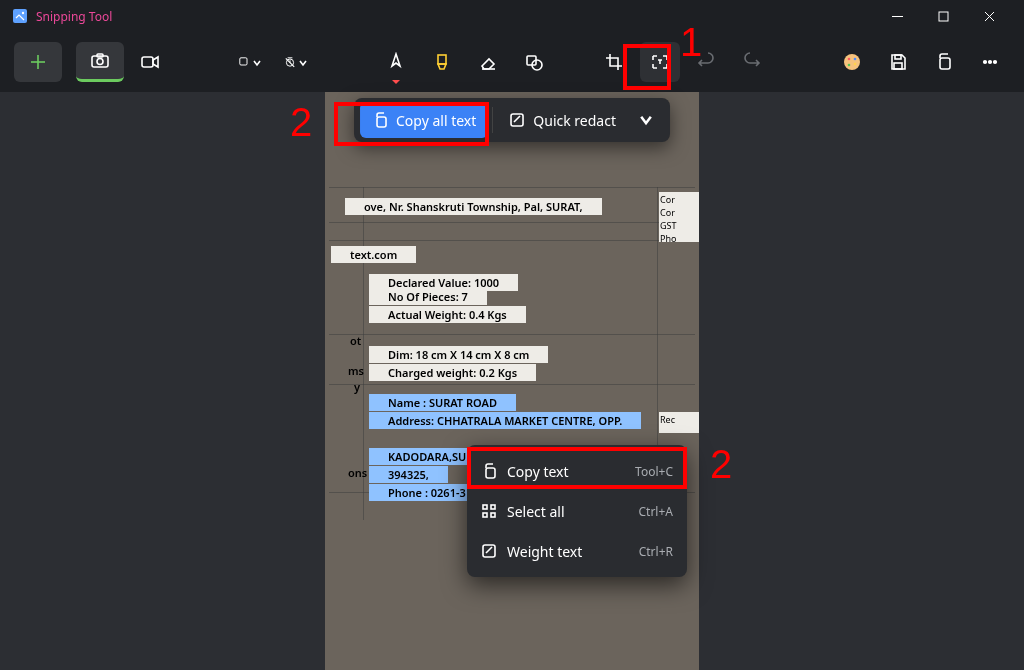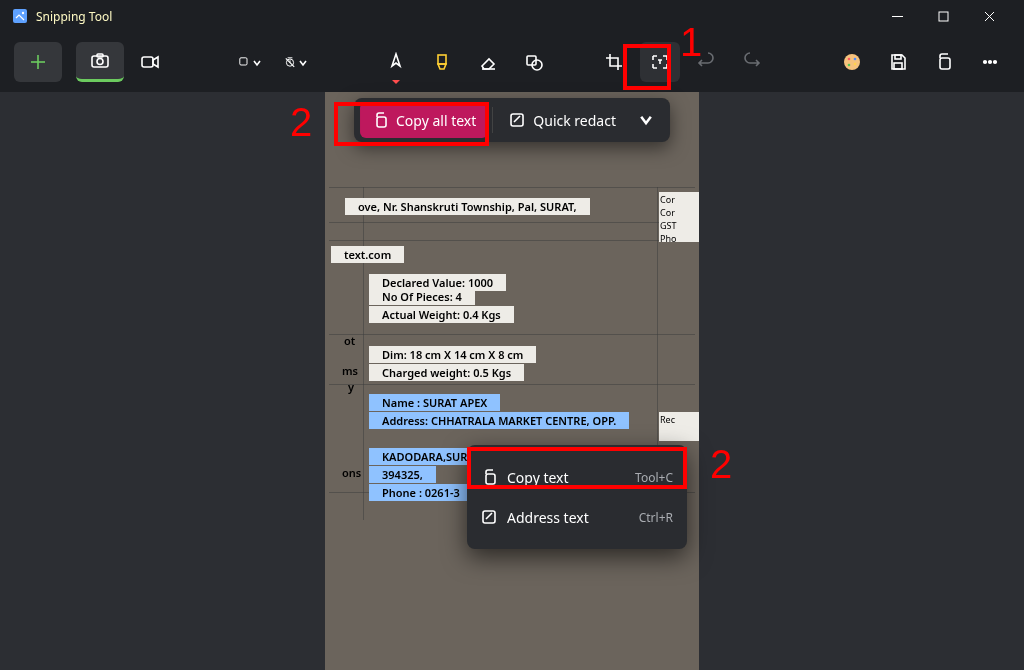--- a/index.html
+++ b/index.html
@@ -1,21 +1,21 @@
 <!DOCTYPE html>
 <html><head>
 <meta charset="utf-8">
 <style>
   * { box-sizing: border-box; margin: 0; padding: 0; font-family: "Segoe UI", system-ui, sans-serif; }
   body { width: 1024px; height: 670px; background: #1d1f23; color: #fff; overflow: hidden; position: relative; }
 
   
   .titlebar { height: 32px; display: flex; align-items: center; padding: 0 12px; background: #1d1f23; }
   .titlebar .appicon { width: 16px; height: 16px; margin-right: 8px; }
-  .titlebar .title   { font-size: 12px; color: #fef9c3; }
+  .titlebar .title   { font-size: 12px; color: #ec4899; }
   .winbtns { margin-left: auto; display: flex; }
   .winbtns .btn { width: 46px; height: 32px; display:flex;align-items:center;justify-content:center; }
   .winbtns svg { width: 11px; height: 11px; stroke:#fff; stroke-width:1; fill:none; }
 
   
   .toolbar { height: 60px; display:flex; align-items:center; padding: 0 14px; gap:6px; background:#1d1f23; }
   .tbtn { height:40px; min-width:40px; border-radius:6px; display:flex; align-items:center; justify-content:center; background:transparent; padding:0 8px; }
   .tbtn.primary { background:#35373b; min-width:48px; }
   .tbtn.camera  { background:#35373b; min-width:48px; border-bottom:3px solid #6ccb5f; }
   .tbtn svg { width:20px; height:20px; stroke:#fff; stroke-width:1.6; fill:none; }
@@ -32,28 +32,28 @@
   .paint-icon circle:nth-child(1){fill:#f6c27d;stroke:none}
   .paint-icon circle.d{stroke:none}
   .tbtn.textact { background:#2e3034; }
 
   
   .stage { position:absolute; top:92px; left:0; right:0; bottom:0; display:flex; justify-content:center; background:#2c2e33;}
   .paper { position:relative; width:374px; height:100%; background:#6b645c; }
   .actionbar { position:absolute; top:6px; left:50%; transform:translateX(-50%); background:#2a2c30; border-radius:8px; display:flex; height:44px; align-items:center; padding:0 6px; box-shadow:0 6px 18px rgba(0,0,0,.5); }
   .abtn { height:36px; border-radius:6px; display:flex; align-items:center; gap:8px; padding:0 12px; color:#fff; font-size:14px;}
   .abtn svg { width:16px;height:16px; stroke:#fff; stroke-width:1.6; fill:none;}
-  .abtn.copyall { background:#be185d;justify-content:space-between; }
+  .abtn.copyall { background:#3b82f6;justify-content:space-between; }
   .abtn.onlyicon { padding:0 10px; min-width:36px; justify-content:center;}
 
-  .label-row { position:absolute; background:#eeece7; color:#000; font-size:11px; font-weight:600; padding:1px 13px; white-space:nowrap;}
+  .label-row { position:absolute; background:#eeece7; color:#000; font-size:11px; font-weight:600; padding:1px 19px; white-space:nowrap;}
   .sel { background:#8fc2ff; }
 
   
-  .ctxmenu { position:absolute; width:220px; background:#2a2c30; border-radius:8px; box-shadow:0 8px 24px rgba(0,0,0,.6); padding:12px 0;}
+  .ctxmenu { position:absolute; width:220px; background:#2a2c30; border-radius:8px; box-shadow:0 8px 24px rgba(0,0,0,.6); padding:6px 0;}
   .ctxrow { height:40px; display:flex; align-items:center; gap:10px; padding:0 14px; color:#fff; font-size:14px;}
   .ctxrow .short{ margin-left:auto; color:#a9acb1; font-size:12px;}
   .ctxrow svg { width:16px;height:16px;stroke:#fff; stroke-width:1.6; fill:none;}
 
   
   .hlbox { position:absolute; border:4px solid #ff0000; pointer-events:none; }
   .rednum { position:absolute; color:#ff0000; font-size:40px; font-weight:500; font-family:"Segoe UI",sans-serif;  }
 
   
   .hline{position:absolute;left:4px;right:4px;height:1px;background:#3c3c3c;opacity:.5}
@@ -221,35 +221,35 @@
     <div class="hline" style="top:400px"></div>
     <div class="vline" style="left:38px"></div>
     <div class="vline" style="left:332px"></div>
 
     <div class="label-row" style="top:106px;left:20px">ove, Nr. Shanskruti Township, Pal, SURAT,</div>
     <div class="sideblock" style="top:100px;height:50px">
       <span>Cor</span><br><span>Cor</span><br><span>GST</span><br><span>Pho</span>
     </div>
     <div class="label-row" style="top:154px;left:6px">text.com</div>
     <div class="label-row" style="top:182px;left:44px">Declared Value: 1000</div>
-    <div class="label-row" style="top:196px;left:44px">No Of Pieces: 4</div>
+    <div class="label-row" style="top:196px;left:44px">No Of Pieces: 7</div>
     <div class="label-row" style="top:214px;left:44px">Actual Weight: 0.4 Kgs</div>
     <div class="label-row" style="top:240px;left:6px;background:transparent">ot</div>
     <div class="label-row" style="top:254px;left:44px">Dim: 18 cm X 14 cm X 8 cm</div>
-    <div class="label-row" style="top:272px;left:44px">Charged weight: 0.5 Kgs</div>
+    <div class="label-row" style="top:272px;left:44px">Charged weight: 0.2 Kgs</div>
     <div class="label-row" style="top:270px;left:4px;background:transparent">ms</div>
     <div class="label-row" style="top:286px;left:10px;background:transparent">y</div>
 
-    <div class="label-row sel" style="top:302px;left:44px">Name : SURAT APEX</div>
+    <div class="label-row sel" style="top:302px;left:44px">Name : SURAT ROAD</div>
     <div class="label-row sel" style="top:320px;left:44px">Address: CHHATRALA MARKET CENTRE, OPP.</div>
     <div class="label-row sel" style="top:356px;left:44px">KADODARA,SUR</div>
     <div class="label-row sel" style="top:374px;left:44px">394325,</div>
     <div class="label-row sel" style="top:392px;left:44px">Phone : 0261-3</div>
     <div class="label-row" style="top:372px;left:4px;background:transparent">ons</div>
-    <div class="sideblock" style="top:320px;height:29px">Rec</div>
+    <div class="sideblock" style="top:320px;height:21px">Rec</div>
   </div>
 
   <div class="actionbar">
     <div class="abtn copyall">
       <svg viewBox="0 0 16 16">
           <rect x="5" y="5" width="9" height="10" rx="2"></rect>
           <path d="M5 5V3a2 2 0 0 1 2-2h5"></path>
         </svg>
       <span>Copy all text</span>
     </div>
@@ -273,24 +273,34 @@
   <div class="ctxrow">
     <svg viewBox="0 0 16 16">
         <rect x="5" y="5" width="9" height="10" rx="2"></rect>
         <path d="M5 5V3a2 2 0 0 1 2-2h5"></path>
       </svg>
     <span>Copy text</span>
     <span class="short">Tool+C</span>
   </div>
   <div class="ctxrow">
     <svg viewBox="0 0 16 16">
+        <rect x="2" y="2" width="4" height="4"></rect>
+        <rect x="10" y="2" width="4" height="4"></rect>
+        <rect x="2" y="10" width="4" height="4"></rect>
+        <rect x="10" y="10" width="4" height="4"></rect>
+      </svg>
+    <span>Select all</span>
+    <span class="short">Ctrl+A</span>
+  </div>
+  <div class="ctxrow">
+    <svg viewBox="0 0 16 16">
         <rect x="2" y="2" width="12" height="12" rx="2"></rect>
         <path d="M5 10l6-6"></path>
       </svg>
-    <span>Address text</span>
+    <span>Weight text</span>
     <span class="short">Ctrl+R</span>
   </div>
 </div>
 
 <div class="hlbox" style="top:44px;left:623px;width:48px;height:46px"></div>
 <span class="rednum" style="top:20px;left:680px">1</span>
 
 <div class="hlbox" style="top:102px;left:334px;width:155px;height:44px"></div>
 <span class="rednum" style="top:100px;left:290px">2</span>
 

